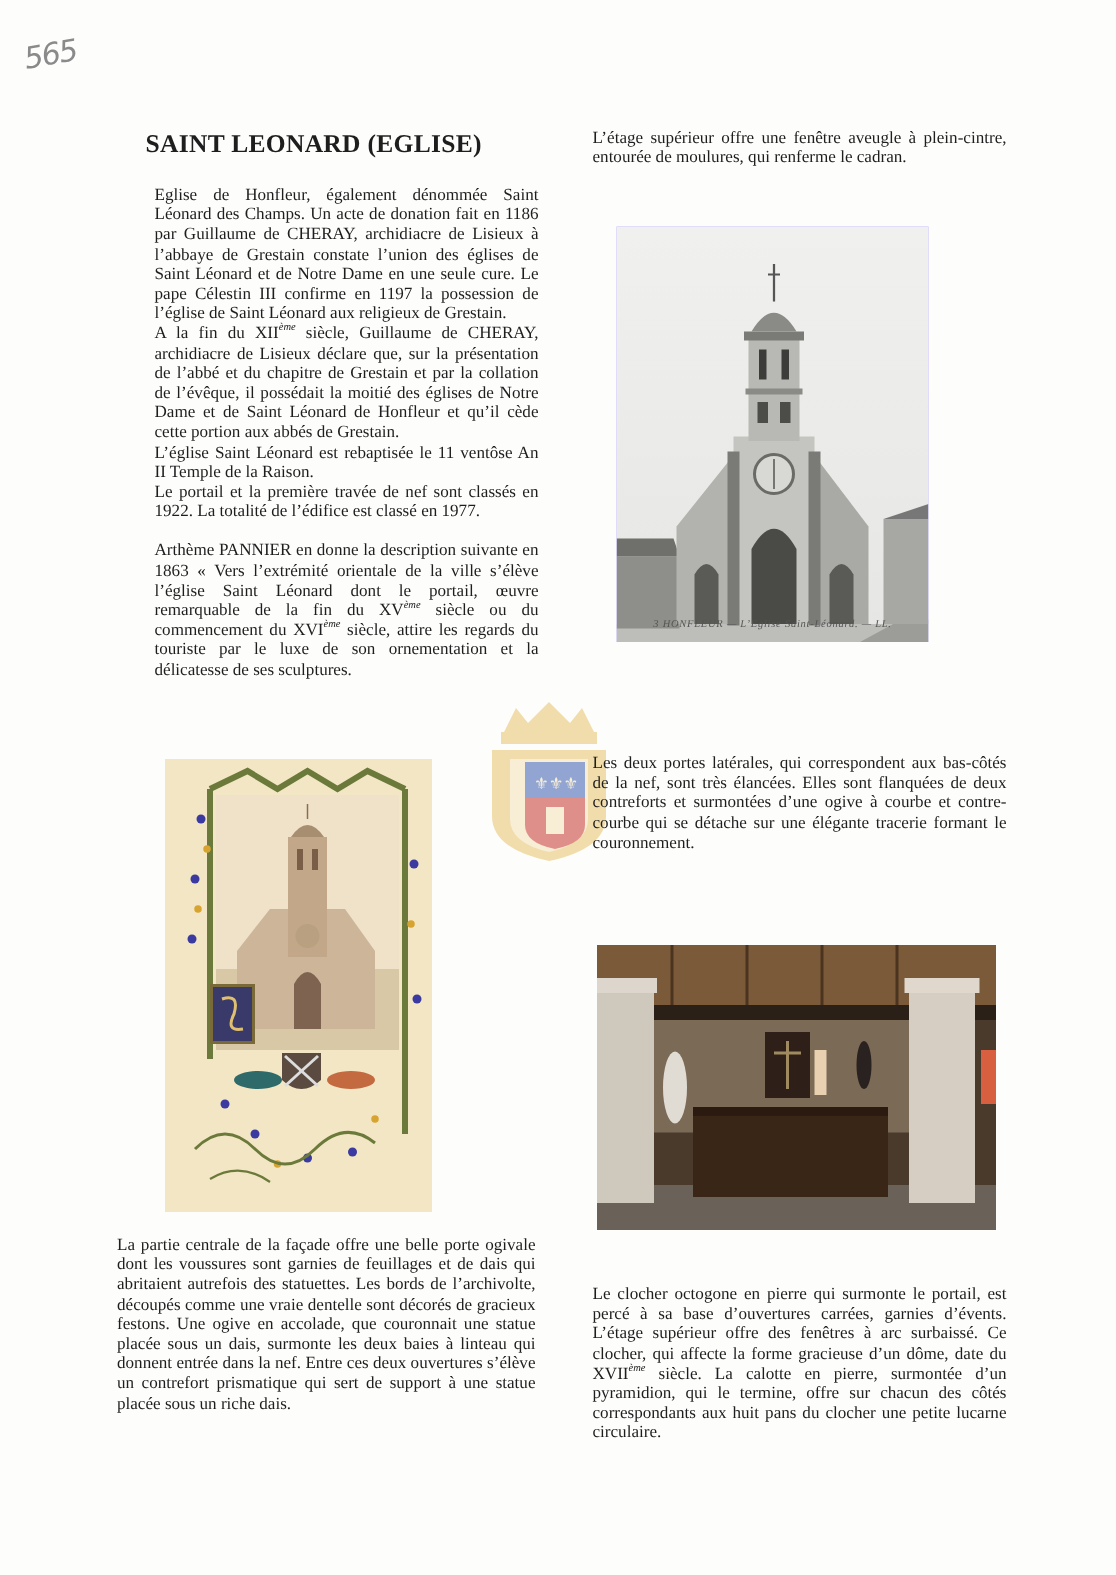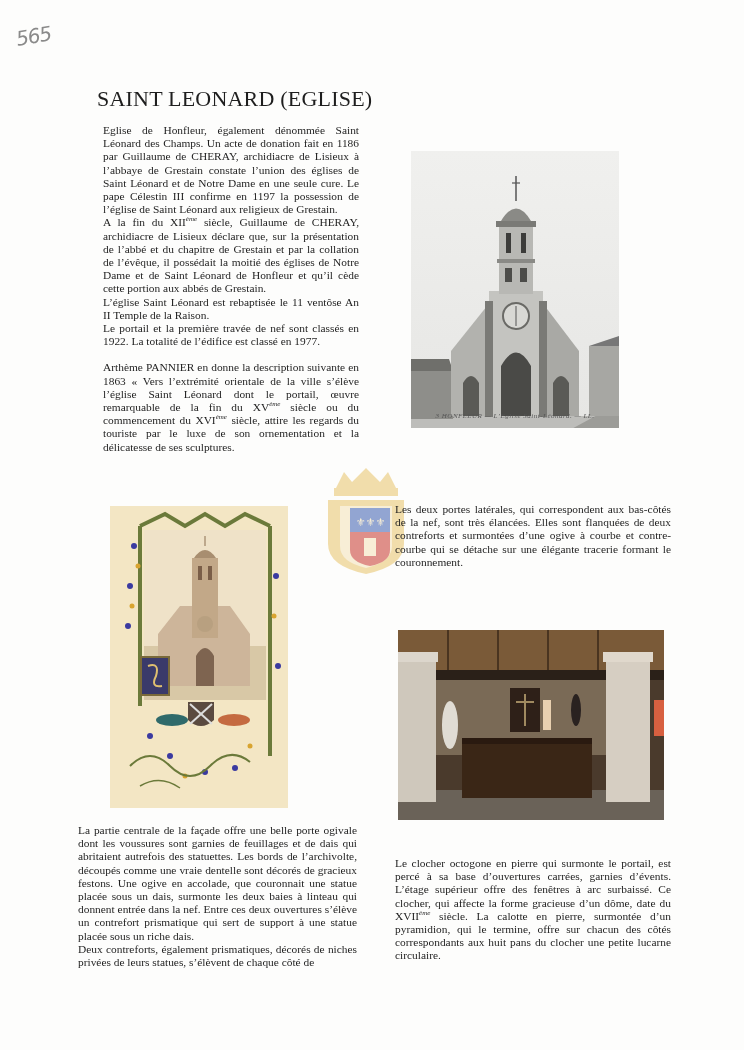--- a/index.html
+++ b/index.html
@@ -1,18 +1,18 @@
 <!DOCTYPE html>
 <html><head>
 <meta charset="utf-8">
 <style>
   html,body{margin:0;padding:0;}
   body{width:744px;height:1050px;background:#fdfdfc;position:relative;overflow:hidden;font-family:"Liberation Serif","DejaVu Serif",serif;color:#1e1e1e;}
   .page-num{position:absolute;left:16px;top:24px;font-family:"DejaVu Sans",sans-serif;font-size:20px;color:#8a8a8a;transform:rotate(-10deg);font-style:italic;letter-spacing:-1px;}
-  .title{position:absolute;left:97px;top:86px;font-weight:normal;font-size:22px;letter-spacing:0.2px;white-space:nowrap;}
+  .title{position:absolute;left:97px;top:86px;font-weight:bold;font-size:17px;letter-spacing:0.2px;white-space:nowrap;}
   .col{position:absolute;font-size:11.4px;line-height:13.2px;text-align:justify;}
   .col p{margin:0;}
   .col .gap{height:13px;}
   sup{font-size:7px;vertical-align:5px;line-height:0;font-style:italic;}
   .left1{left:103px;top:124px;width:256px;}
   .left2{left:78px;top:824px;width:279px;}
   .right1{left:395px;top:86px;width:276px;}
   .right2{left:395px;top:503px;width:276px;}
   .right3{left:395px;top:857px;width:276px;}
   .photo{position:absolute;overflow:hidden;}
@@ -32,20 +32,21 @@
 <div class="col left1">
   <p>Eglise de Honfleur, également dénommée Saint Léonard des Champs. Un acte de donation fait en 1186 par Guillaume de CHERAY, archidiacre de Lisieux à l’abbaye de Grestain constate l’union des églises de Saint Léonard et de Notre Dame en une seule cure. Le pape Célestin III confirme en 1197 la possession de l’église de Saint Léonard aux religieux de Grestain.</p>
   <p><span>A la fin du XII</span><sup>ème</sup><span> siècle, Guillaume de CHERAY, archidiacre de Lisieux déclare que, sur la présentation de l’abbé et du chapitre de Grestain et par la collation de l’évêque, il possédait la moitié des églises de Notre Dame et de Saint Léonard de Honfleur et qu’il cède cette portion aux abbés de Grestain.</span></p>
   <p>L’église Saint Léonard est rebaptisée le 11 ventôse An II Temple de la Raison.</p>
   <p>Le portail et la première travée de nef sont classés en 1922. La totalité de l’édifice est classé en 1977.</p>
   <div class="gap"></div>
   <p><span>Arthème PANNIER en donne la description suivante en 1863 « Vers l’extrémité orientale de la ville s’élève l’église Saint Léonard dont le portail, œuvre remarquable de la fin du XV</span><sup>ème</sup><span> siècle ou du commencement du XVI</span><sup>ème</sup><span> siècle, attire les regards du touriste par le luxe de son ornementation et la délicatesse de ses sculptures.</span></p>
 </div>
 
 <div class="col right1">
+  <p>L’étage supérieur offre une fenêtre aveugle à plein-cintre, entourée de moulures, qui renferme le cadran.</p>
 </div>
 
 <div class="photo postcard" title="Old postcard photo of the Saint Léonard church façade and bell tower">
   <svg width="208" height="325" viewBox="0 0 208 325">
     <defs>
       <linearGradient id="sky" x1="0" y1="0" x2="0" y2="1">
           <stop offset="0" stop-color="#f0f0ee"></stop>
           <stop offset="1" stop-color="#e4e4e2"></stop>
         </linearGradient>
     </defs>
@@ -189,18 +190,17 @@
 
     <ellipse cx="52" cy="95" rx="8" ry="24" fill="#e0dcd4"></ellipse>
     <ellipse cx="178" cy="80" rx="5" ry="16" fill="#2a2220"></ellipse>
 
     <rect x="256" y="70" width="10" height="36" fill="#d86040"></rect>
   </svg>
 </div>
 
 <div class="col left2">
   <p>La partie centrale de la façade offre une belle porte ogivale dont les voussures sont garnies de feuillages et de dais qui abritaient autrefois des statuettes. Les bords de l’archivolte, découpés comme une vraie dentelle sont décorés de gracieux festons. Une ogive en accolade, que couronnait une statue placée sous un dais, surmonte les deux baies à linteau qui donnent entrée dans la nef. Entre ces deux ouvertures s’élève un contrefort prismatique qui sert de support à une statue placée sous un riche dais.</p>
-  <p>Deux contreforts, également prismatiques, décorés de niches privées de leurs statues, s’élèvent de chaque côté de</p>
 </div>
 
 <div class="col right3">
   <p><span>Le clocher octogone en pierre qui surmonte le portail, est percé à sa base d’ouvertures carrées, garnies d’évents. L’étage supérieur offre des fenêtres à arc surbaissé. Ce clocher, qui affecte la forme gracieuse d’un dôme, date du XVII</span><sup>ème</sup><span> siècle. La calotte en pierre, surmontée d’un pyramidion, qui le termine, offre sur chacun des côtés correspondants aux huit pans du clocher une petite lucarne circulaire.</span></p>
 </div>
 
 </body></html>

